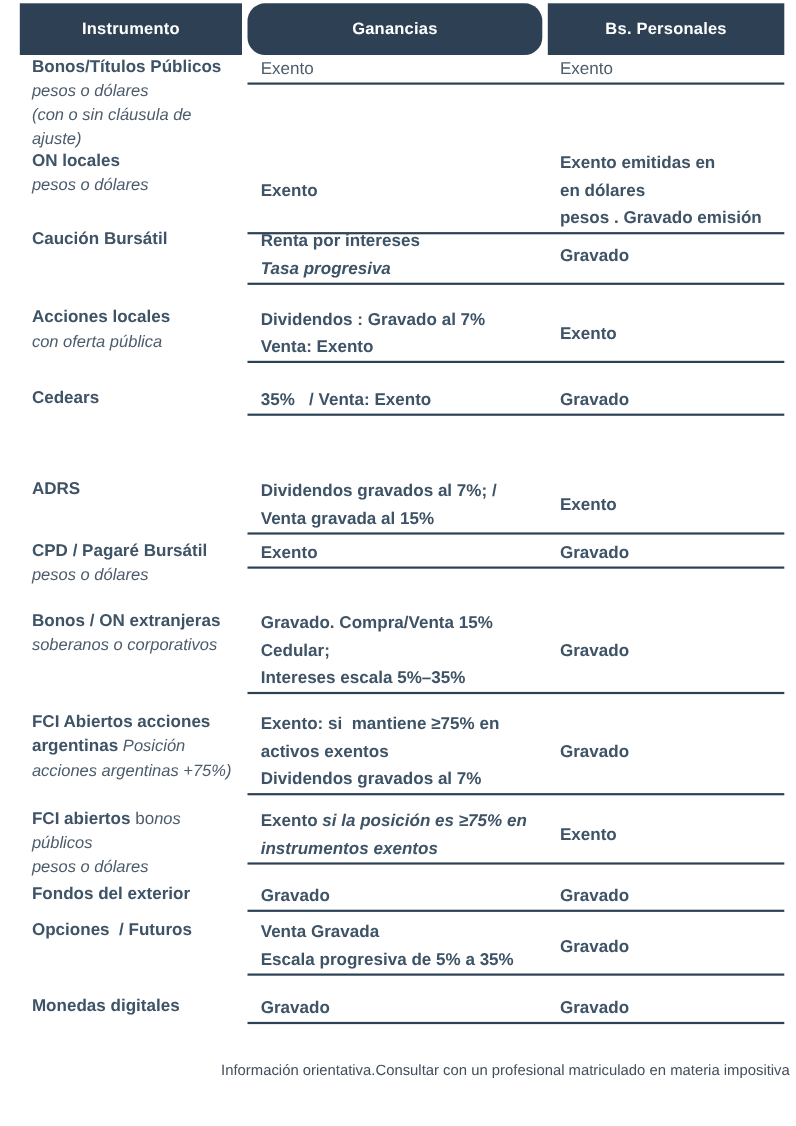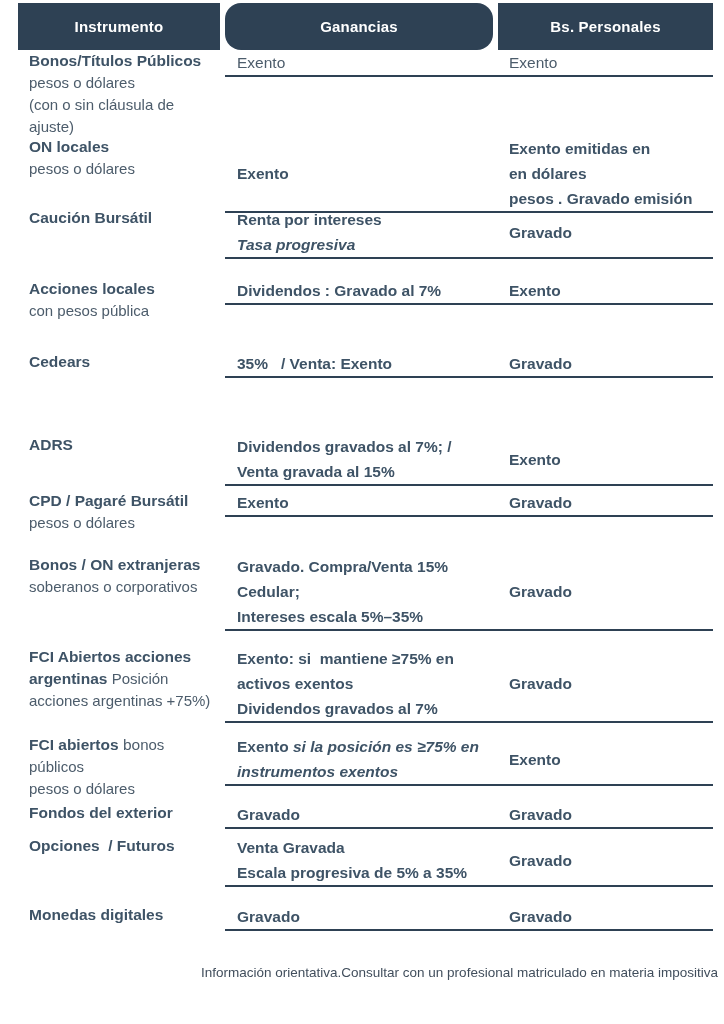--- a/index.html
+++ b/index.html
@@ -55,21 +55,21 @@
 
   
   .r0{height:86px}.r1{height:71px}.r2{height:71px}.r3{height:73px}
   .r4{height:83px}.r5{height:56px}.r6{height:64px}.r7{height:92px}
   .r8{height:88px}.r9{height:68px}.r10{height:33px}.r11{height:69px}
   .r12{height:27px}
 
   
   .s-b  { font-weight:bold; color:var(--text-bold); }
   .s-bi { font-weight:bold; font-style:italic; color:var(--text-bold); }
-  .s-i  { color:var(--text-secondary); }
+  .s-i  { font-style:italic; color:var(--text-secondary); }
   .cell-inst .s-i { font-size:15px; }
   .s-r  { font-weight:normal; color:var(--text-secondary); }
 
   .footer {
     position:absolute; top:965px; left:0; width:718px;
     text-align:right; font-size:13.5px; color:var(--footer-text);
   }
 </style>
 </head>
 <body>
@@ -122,25 +122,26 @@
             <div class="line"><span class="s-bi">Tasa progresiva</span></div>
           </div>
           <div class="cell-per">
             <div class="line"><span class="s-b">Gravado</span></div>
           </div>
         </div>
       </div>
       <div class="row r3">
         <div class="cell-inst">
           <div class="line"><span class="s-b">Acciones locales</span></div>
-          <div class="line"><span class="s-i">con pesos pública</span></div>
+          <div class="line"><span class="s-i">con oferta pública</span></div>
         </div>
         <div class="right-pane">
           <div class="cell-gan">
             <div class="line"><span class="s-b">Dividendos : Gravado al 7%</span></div>
+            <div class="line"><span class="s-b">Venta: Exento</span></div>
           </div>
           <div class="cell-per">
             <div class="line"><span class="s-b">Exento</span></div>
           </div>
         </div>
       </div>
       <div class="row r4">
         <div class="cell-inst">
           <div class="line"><span class="s-b">Cedears</span></div>
         </div>

